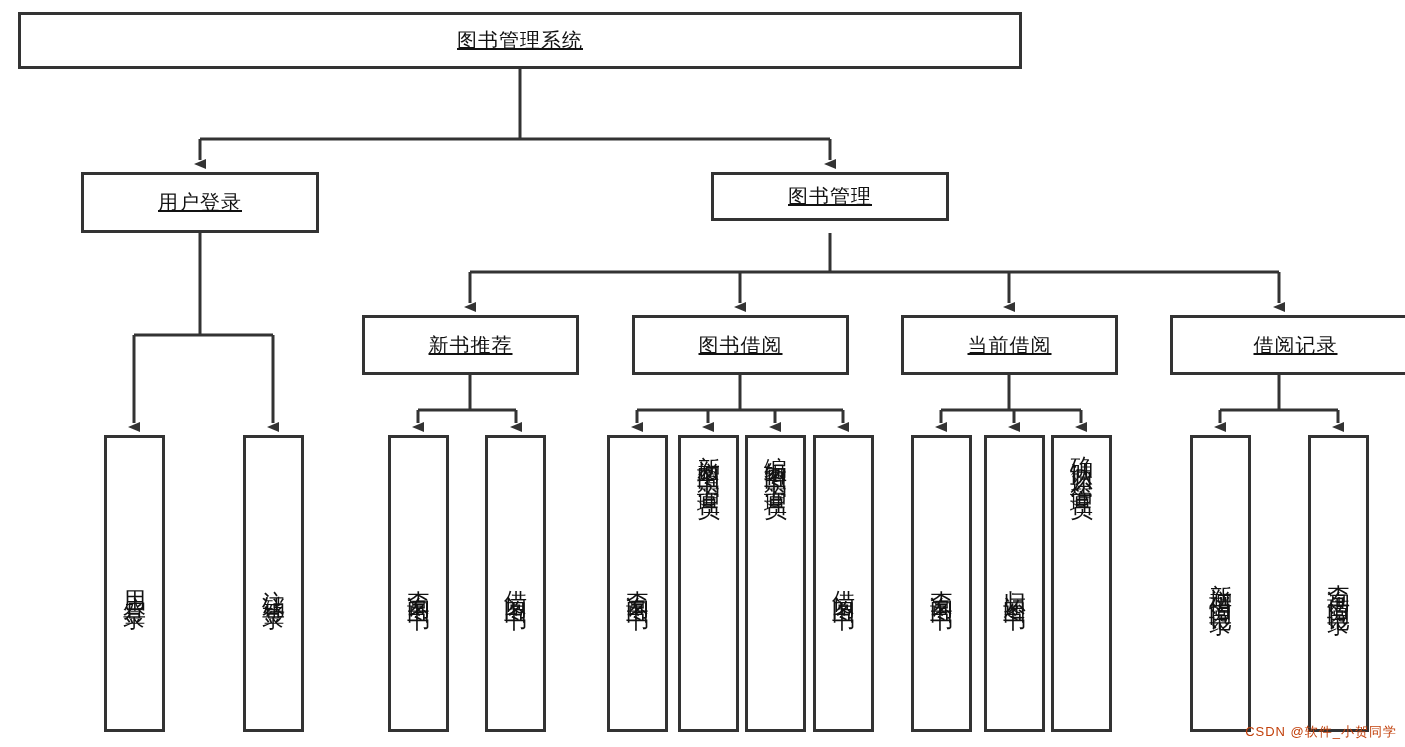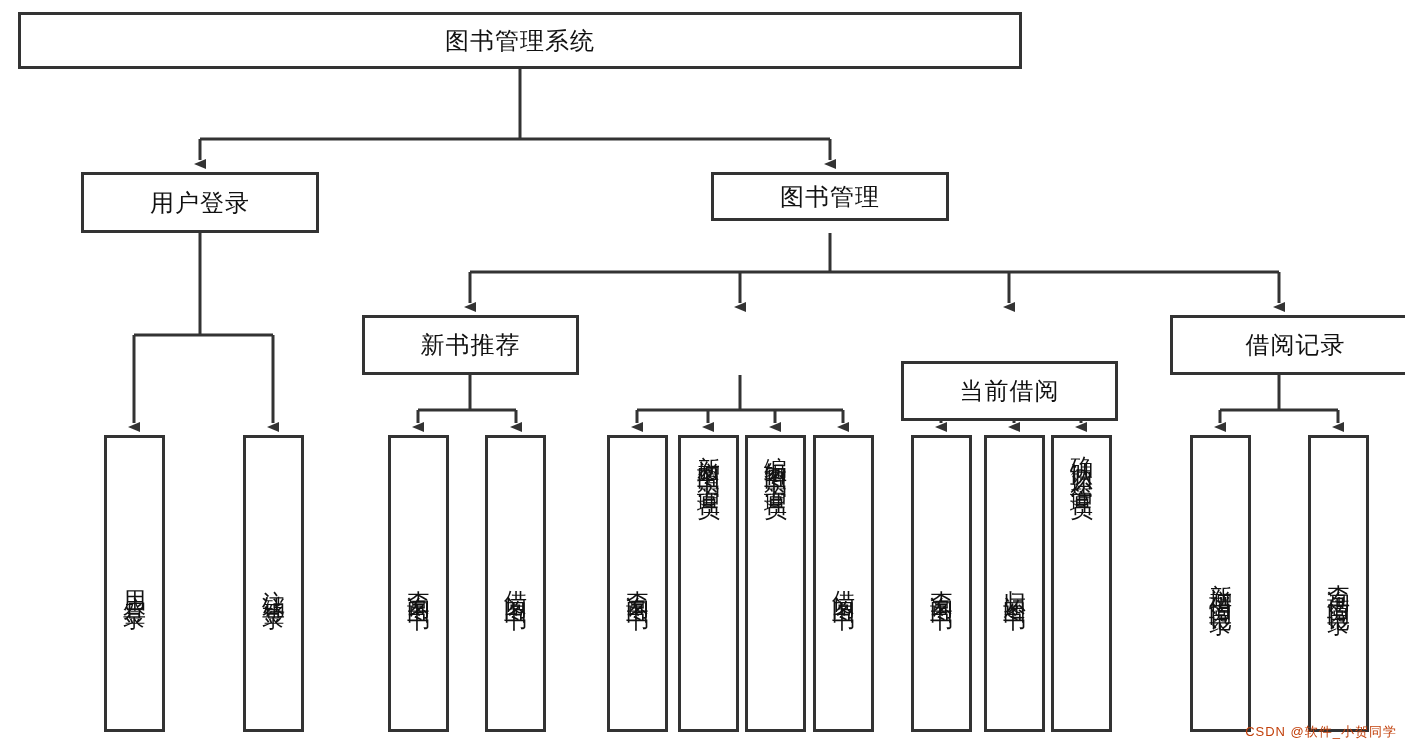--- a/index.html
+++ b/index.html
@@ -19,22 +19,23 @@
     position: absolute;
     box-sizing: border-box;
     border: 3px solid #333333;
     background: #ffffff;
     display: flex;
     align-items: center;
     justify-content: center;
     color: #111111;
   }
   .node.horiz {
-    font-size: 24px;
+    font-size: 20px;
     letter-spacing: 1px;
+    text-decoration: underline;
   }
   .node.vert {
     font-size: 23px;
   }
   .node.vert .vlabel {
     writing-mode: vertical-rl;
     text-orientation: upright;
     letter-spacing: 6px;
     line-height: 1;
     white-space: nowrap;
@@ -119,21 +120,24 @@
   <div class="node horiz" style="left:81px; top:172px; width:238px; height:61px;">
     <span>用户登录</span>
   </div>
   <div class="node horiz" style="left:711px; top:172px; width:238px; height:49px;">
     <span>图书管理</span>
   </div>
 
   <div class="node horiz" style="left:362px; top:315px; width:217px; height:60px;">
     <span>新书推荐</span>
   </div>
-  <div class="node horiz" style="left:901px; top:315px; width:217px; height:60px;margin-top:46px;">
+  <div class="node horiz" style="left:632px; top:315px; width:217px; height:60px;">
+    <span>图书借阅</span>
+  </div>
+  <div class="node horiz" style="left:901px; top:315px; width:217px; height:60px;">
     <span>当前借阅</span>
   </div>
   <div class="node horiz" style="left:1170px; top:315px; width:251px; height:60px;">
     <span>借阅记录</span>
   </div>
 
   <div class="node vert" style="left:104px; top:435px; width:61px; height:297px;">
     <span class="vlabel">用户登录</span>
   </div>
   <div class="node vert" style="left:243px; top:435px; width:61px; height:297px;">

